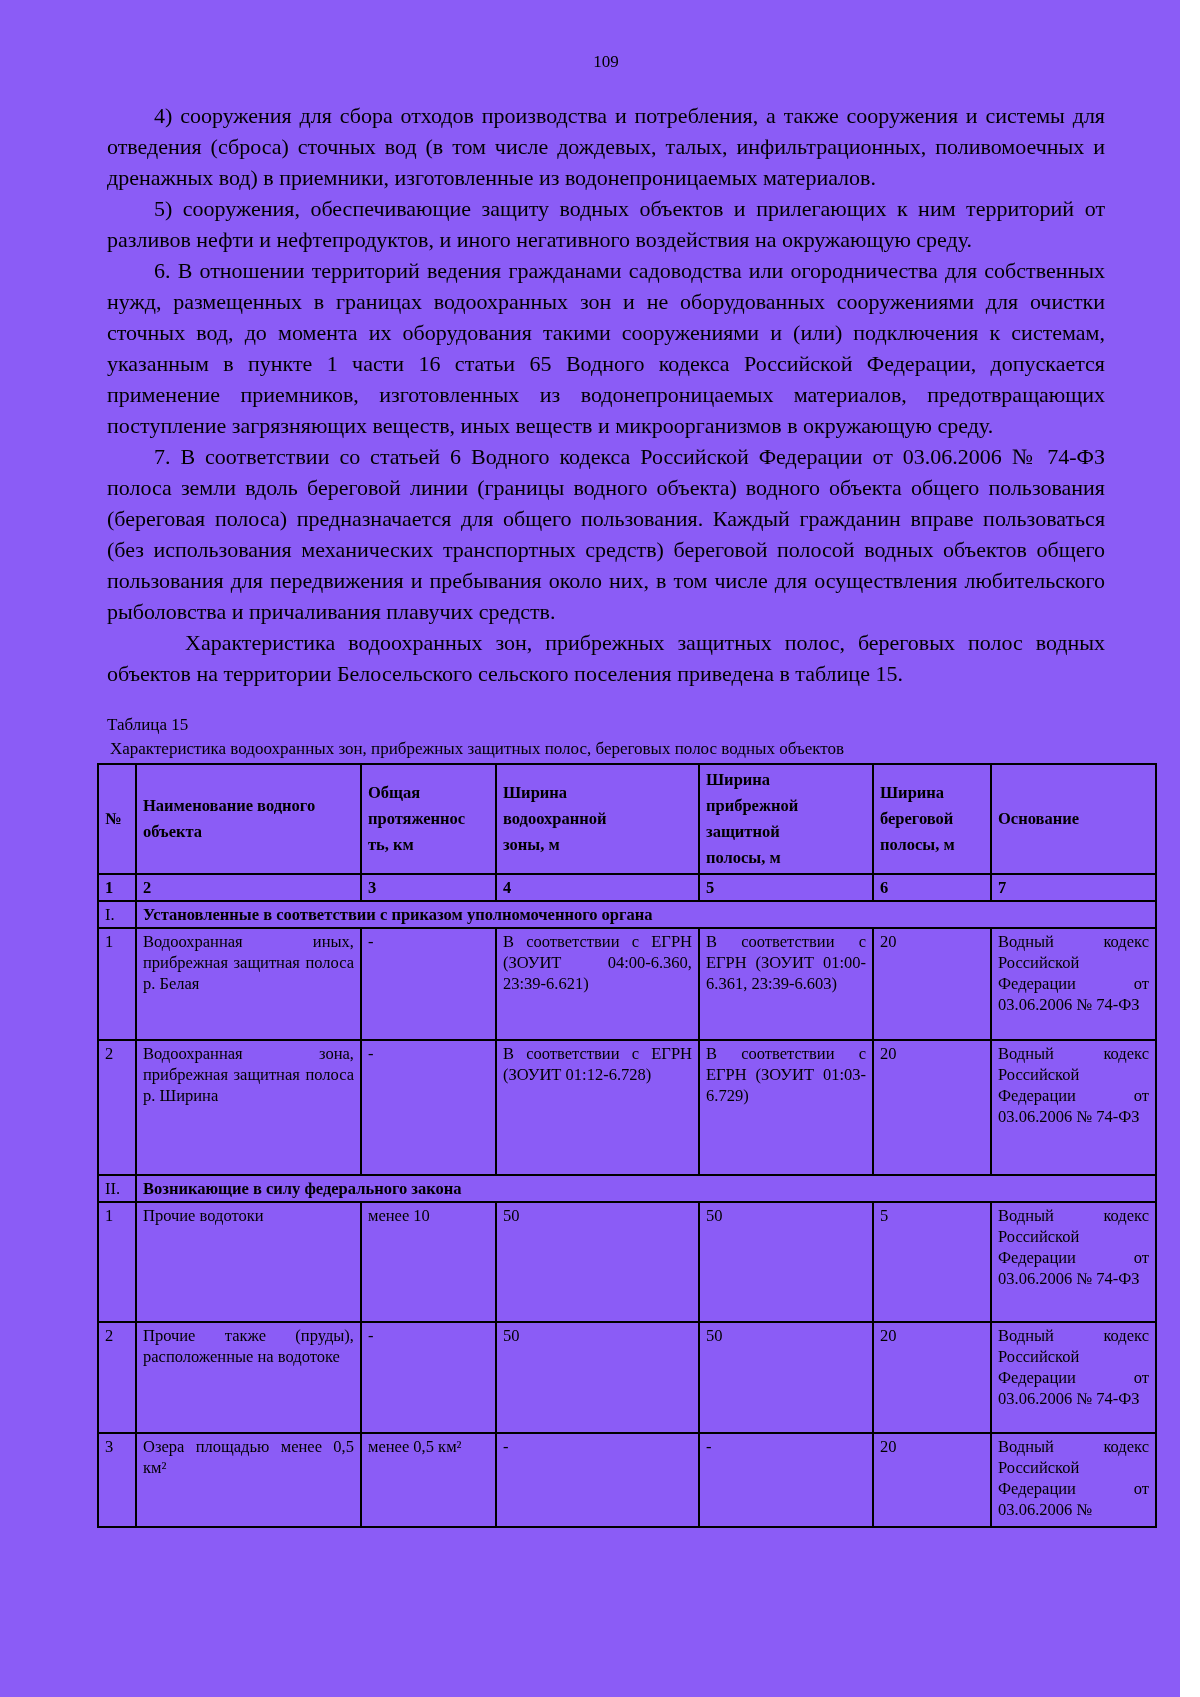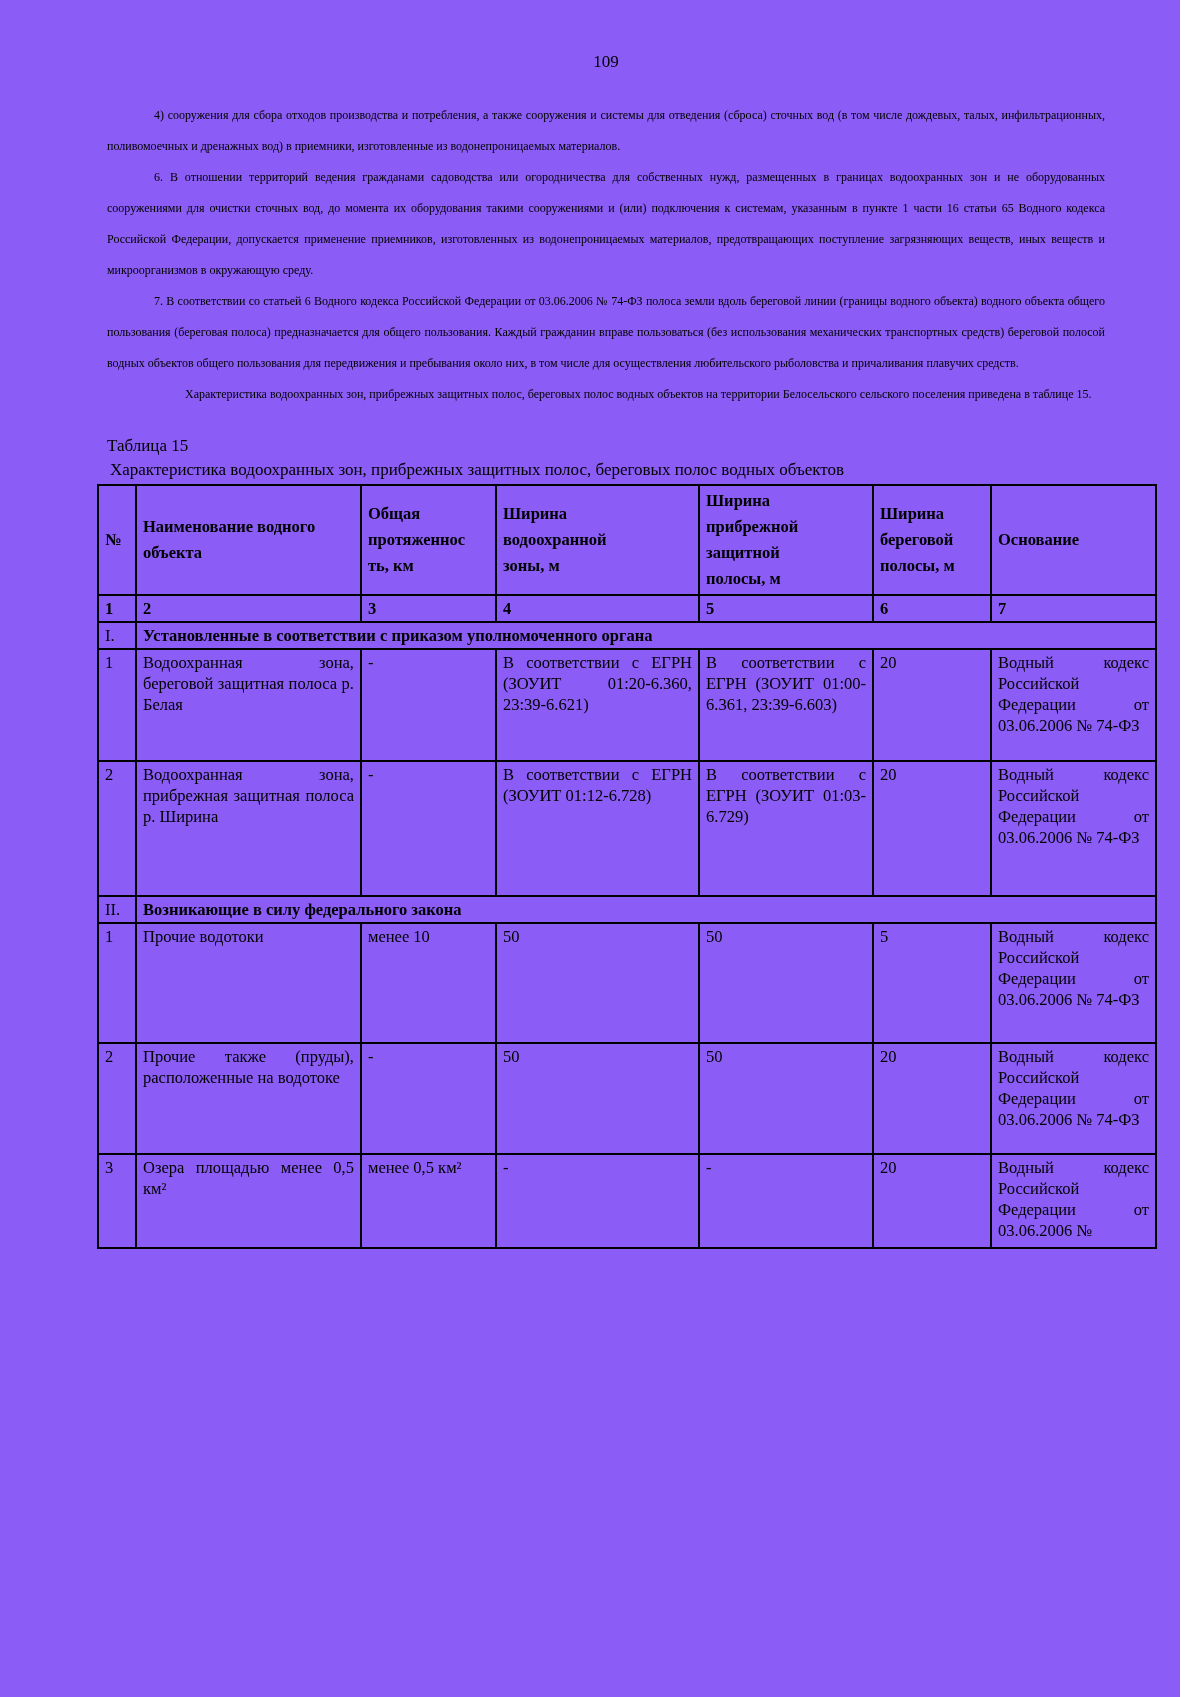--- a/index.html
+++ b/index.html
@@ -18,21 +18,21 @@
     left: 107px;
     top: 52px;
     width: 998px;
   }
   .page-number {
     text-align: center;
     font-size: 17px;
     margin-bottom: 28px;
   }
   .body-text p {
-    font-size: 12px;
+    font-size: 22px;
     line-height: 31px;
     text-align: justify;
     text-indent: 47px;
   }
   .body-text p.big-indent { text-indent: 78px; }
   .table-label {
     font-size: 17px;
     line-height: 24px;
     margin-top: 24px;
   }
@@ -75,20 +75,21 @@
 </head>
 <body>
 
 <div class="page">
   <div class="content">
 
     <div class="page-number">109</div>
 
     <div class="body-text">
       <p>4) сооружения для сбора отходов производства и потребления, а также сооружения и системы для отведения (сброса) сточных вод (в том числе дождевых, талых, инфильтрационных, поливомоечных и дренажных вод) в приемники, изготовленные из водонепроницаемых материалов.</p>
+      <p>5) сооружения, обеспечивающие защиту водных объектов и прилегающих к ним территорий от разливов нефти и нефтепродуктов, и иного негативного воздействия на окружающую среду.</p>
       <p>6. В отношении территорий ведения гражданами садоводства или огородничества для собственных нужд, размещенных в границах водоохранных зон и не оборудованных сооружениями для очистки сточных вод, до момента их оборудования такими сооружениями и (или) подключения к системам, указанным в пункте 1 части 16 статьи 65 Водного кодекса Российской Федерации, допускается применение приемников, изготовленных из водонепроницаемых материалов, предотвращающих поступление загрязняющих веществ, иных веществ и микроорганизмов в окружающую среду.</p>
       <p>7. В соответствии со статьей 6 Водного кодекса Российской Федерации от 03.06.2006 № 74-ФЗ полоса земли вдоль береговой линии (границы водного объекта) водного объекта общего пользования (береговая полоса) предназначается для общего пользования. Каждый гражданин вправе пользоваться (без использования механических транспортных средств) береговой полосой водных объектов общего пользования для передвижения и пребывания около них, в том числе для осуществления любительского рыболовства и причаливания плавучих средств.</p>
       <p class="big-indent">Характеристика водоохранных зон, прибрежных защитных полос, береговых полос водных объектов на территории Белосельского сельского поселения приведена в таблице 15.</p>
     </div>
 
     <div class="table-label">Таблица 15</div>
     <div class="table-caption">Характеристика водоохранных зон, прибрежных защитных полос, береговых полос водных объектов</div>
 
     <table class="wz-table">
       <colgroup>
@@ -128,23 +129,23 @@
           <td>5</td>
           <td>6</td>
           <td>7</td>
         </tr>
         <tr class="section-row">
           <td>I.</td>
           <td class="section-title" colspan="6">Установленные в соответствии с приказом уполномоченного органа</td>
         </tr>
         <tr class="r1">
           <td>1</td>
-          <td class="cell-justify">Водоохранная зона, береговой защитная полоса р. Белая</td>
+          <td class="cell-justify">Водоохранная иных, прибрежная защитная полоса р. Белая</td>
           <td>-</td>
-          <td class="cell-justify">В соответствии с ЕГРН (ЗОУИТ 01:20-6.360, 23:39-6.621)</td>
+          <td class="cell-justify">В соответствии с ЕГРН (ЗОУИТ 04:00-6.360, 23:39-6.621)</td>
           <td class="cell-justify">В соответствии с ЕГРН (ЗОУИТ 01:00-6.361, 23:39-6.603)</td>
           <td>20</td>
           <td class="cell-justify">Водный кодекс Российской Федерации от 03.06.2006 № 74-ФЗ</td>
         </tr>
         <tr class="r2">
           <td>2</td>
           <td class="cell-justify">Водоохранная зона, прибрежная защитная полоса р. Ширина</td>
           <td>-</td>
           <td class="cell-justify">В соответствии с ЕГРН (ЗОУИТ 01:12-6.728)</td>
           <td class="cell-justify">В соответствии с ЕГРН (ЗОУИТ 01:03-6.729)</td>

